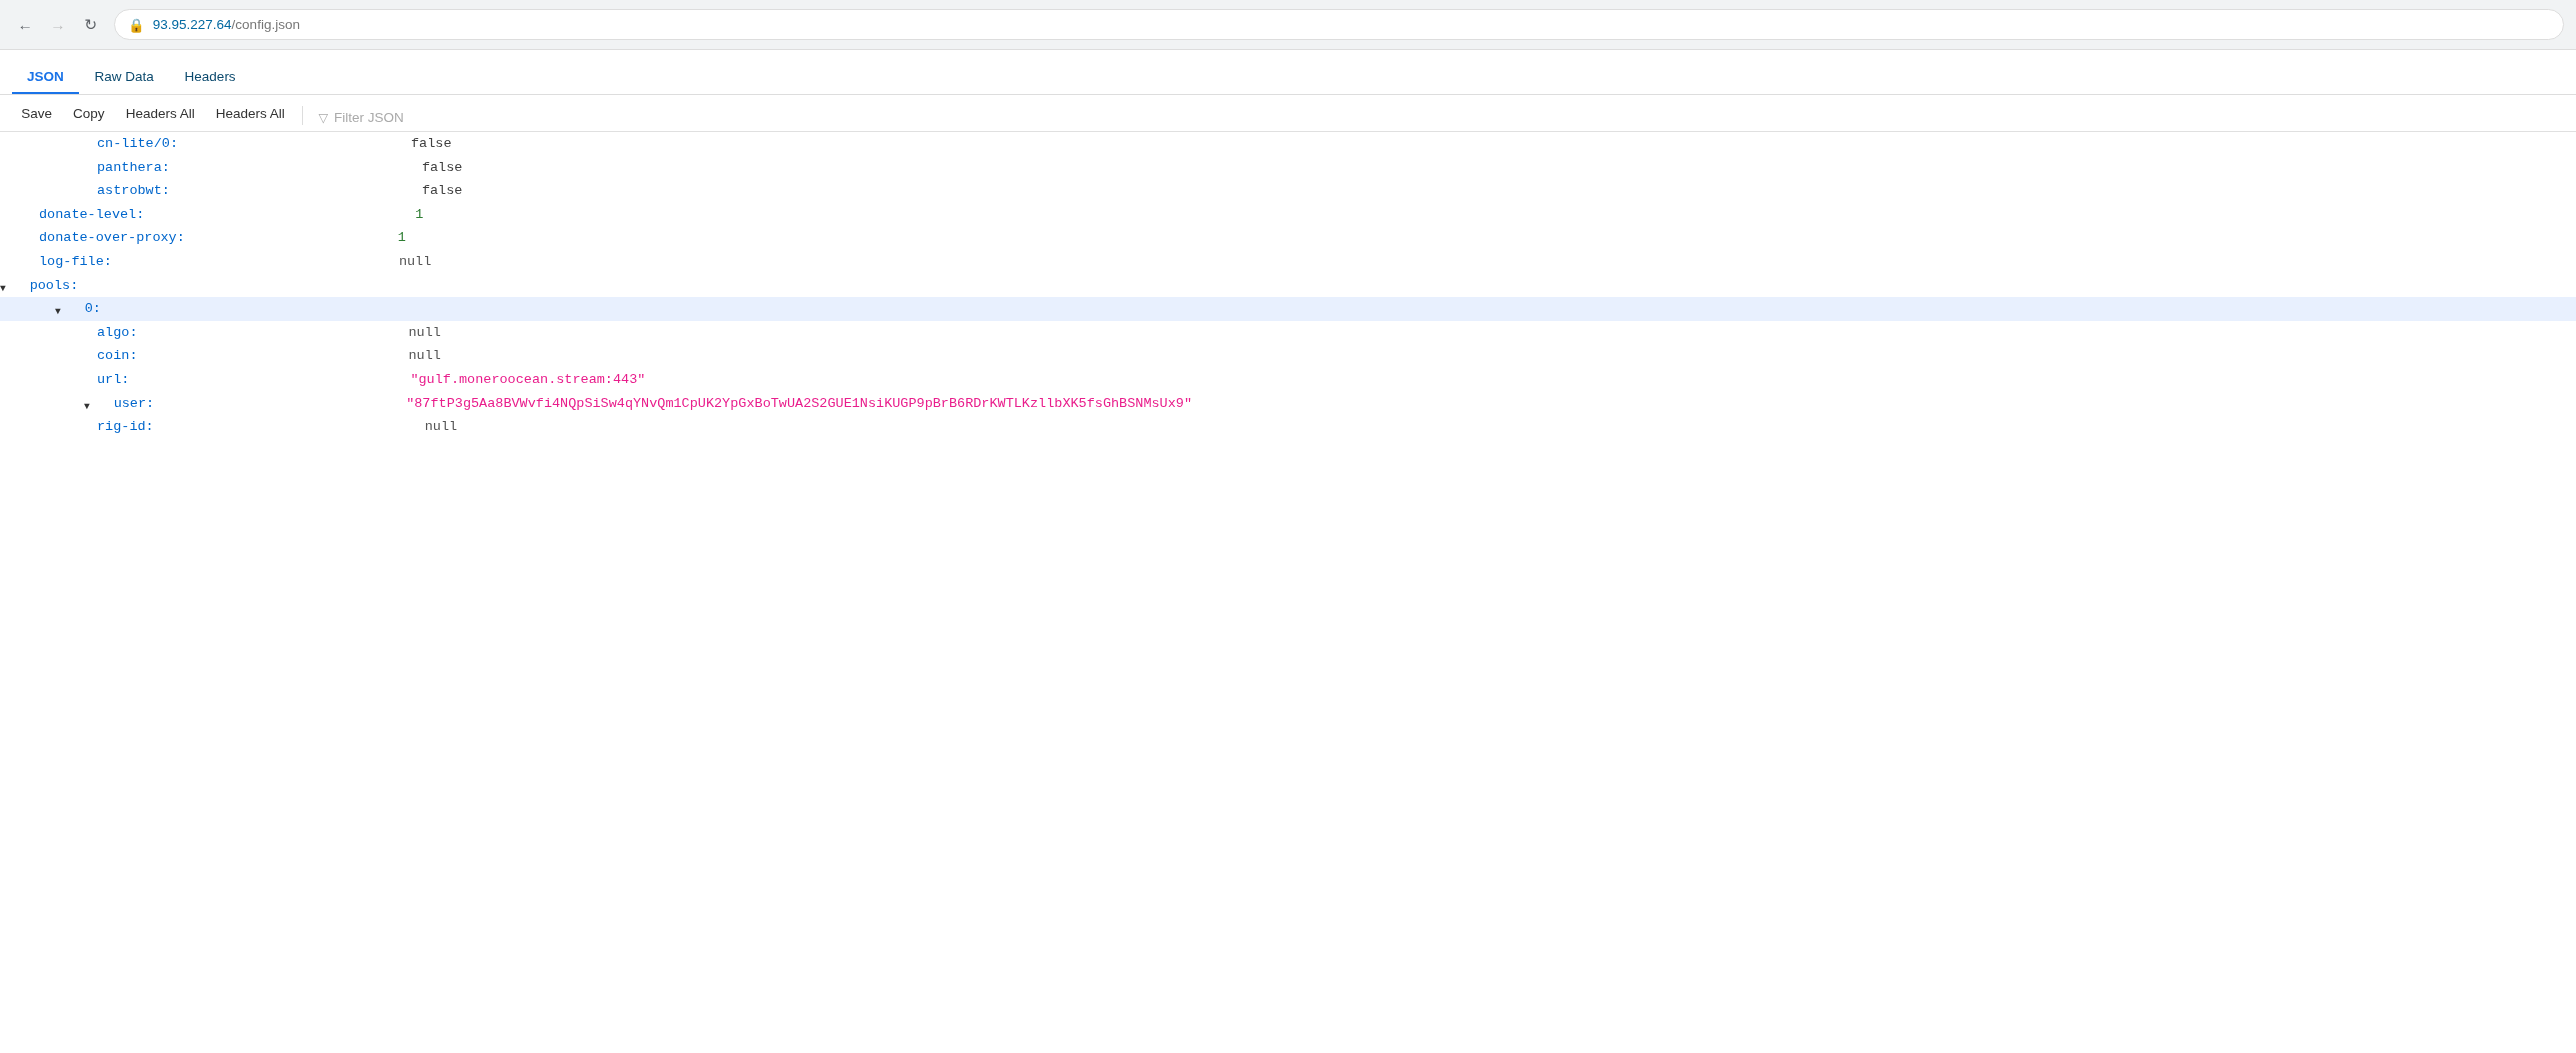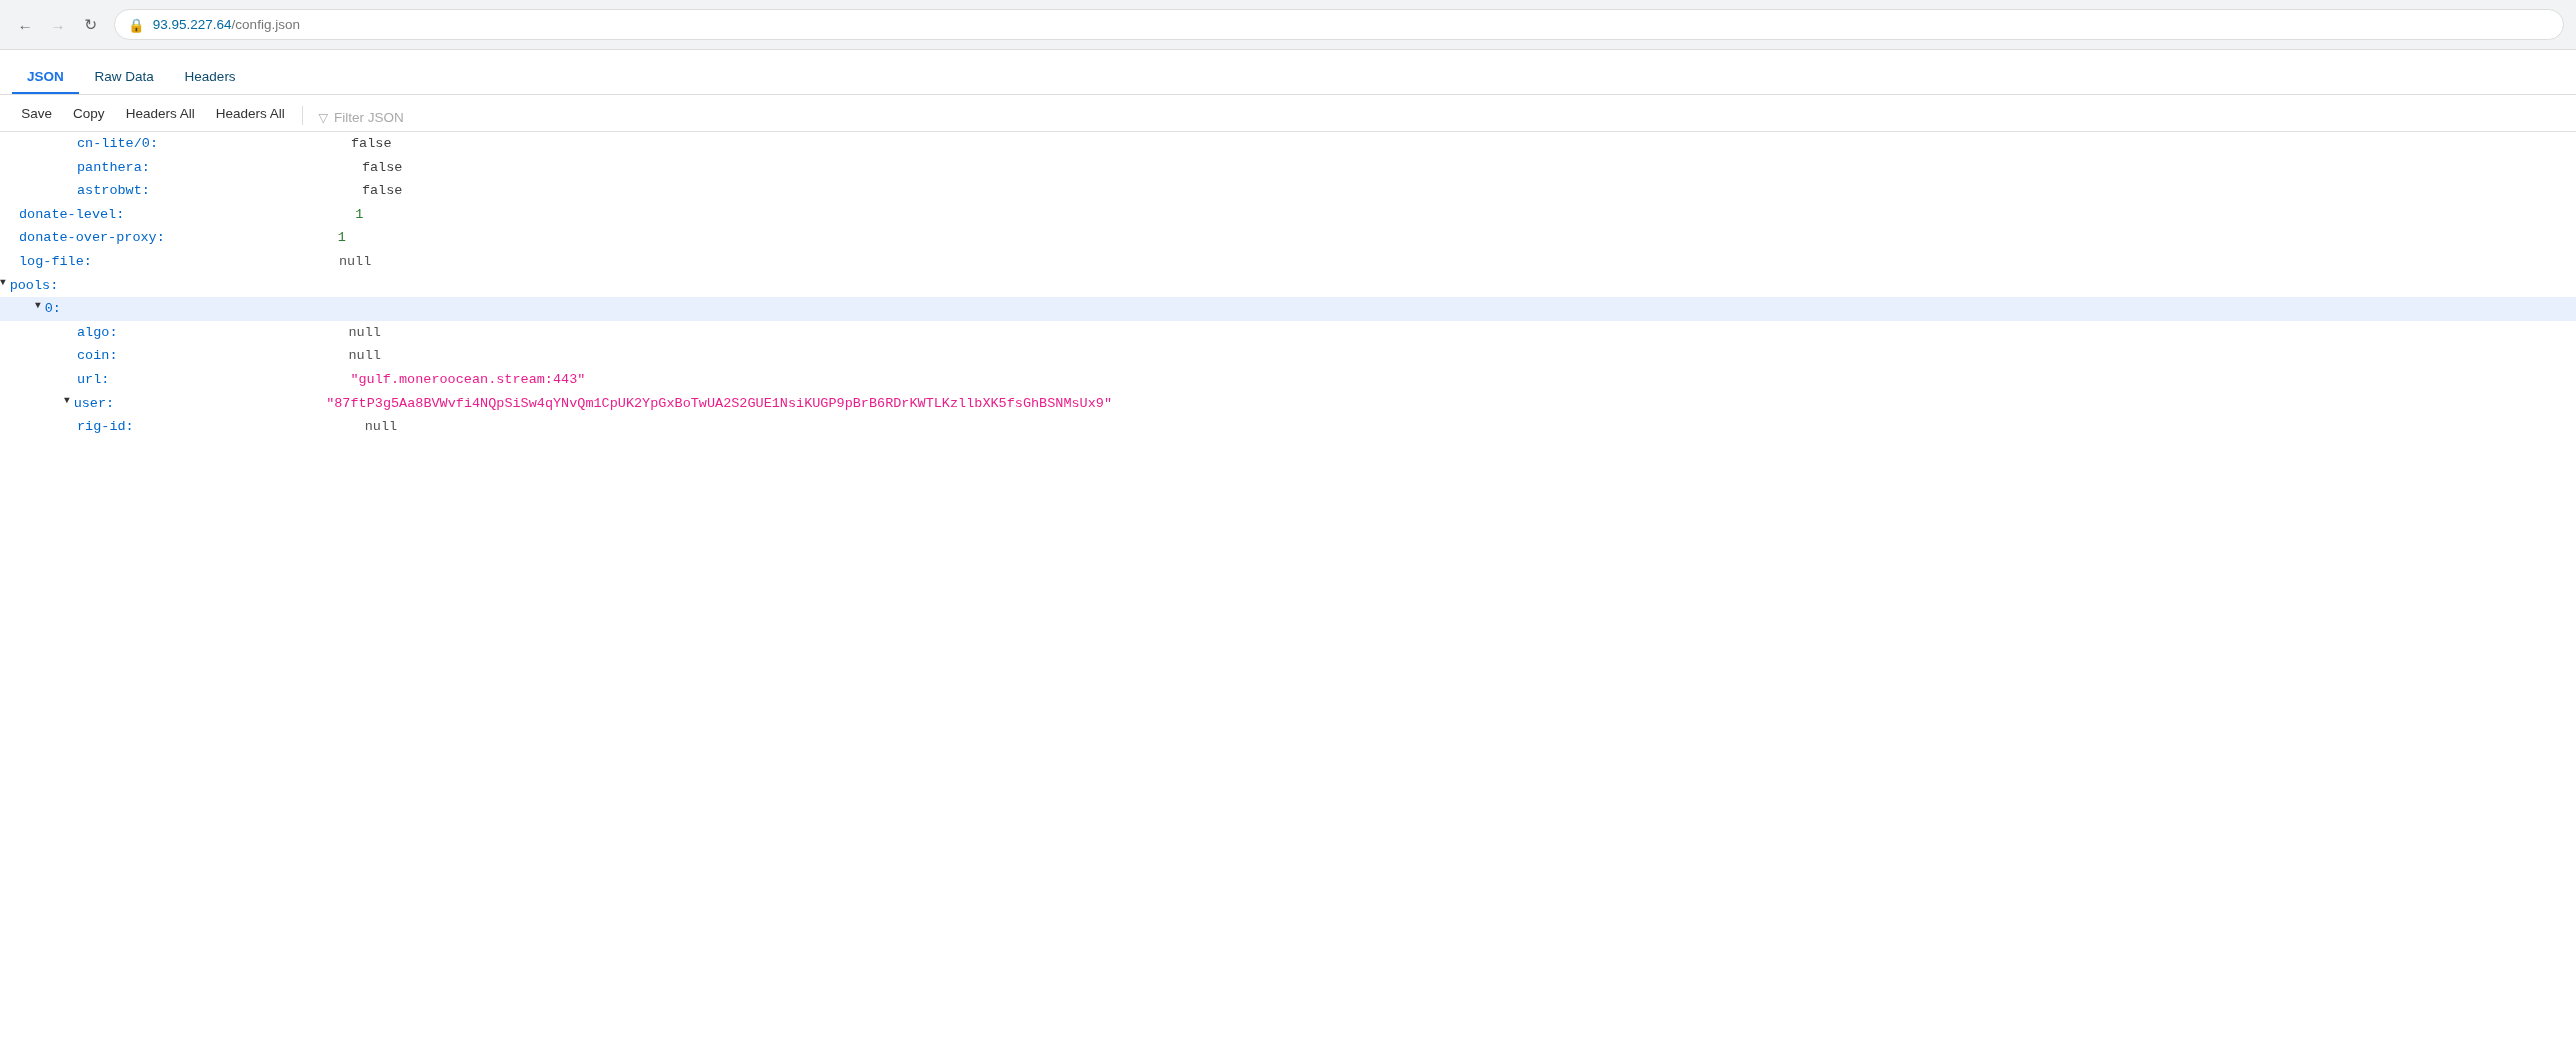--- a/index.html
+++ b/index.html
@@ -151,23 +151,24 @@
       font-family: 'Courier New', Courier, monospace;
       font-size: 13.5px;
       line-height: 1.6;
       padding: 0;
       background: #fff;
       overflow-x: auto;
     }
 
     .json-line {
       display: flex;
-      align-items: flex-start;
+      align-items: flex-end;
       padding: 1px 0 1px 0;
       white-space: nowrap;
+      gap: 20px;
     }
 
     .json-line.highlighted {
       background: #e8f0fe;
     }
 
     .indent {
       display: inline-block;
     }
 

